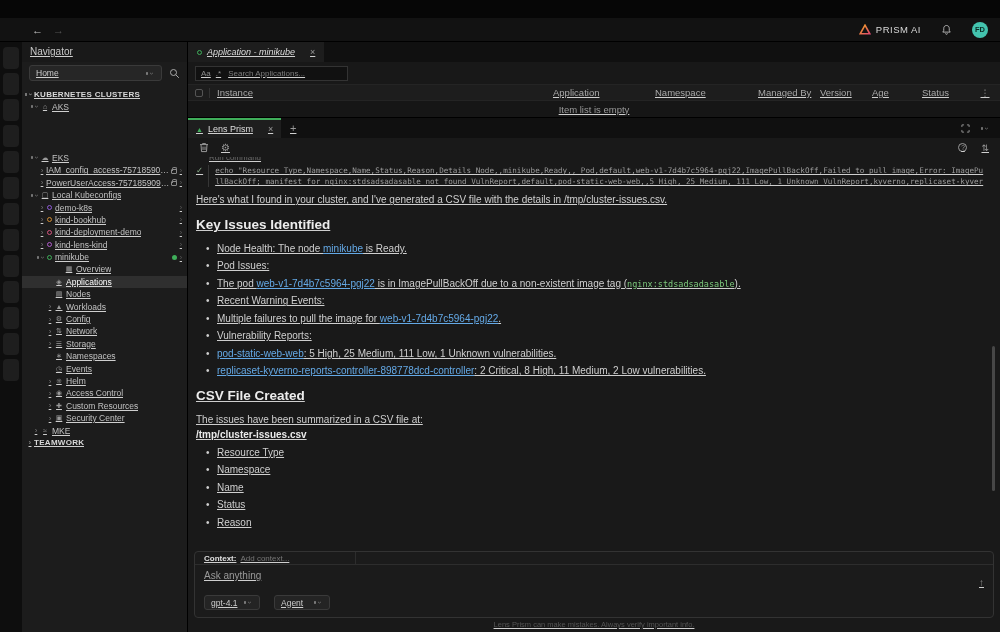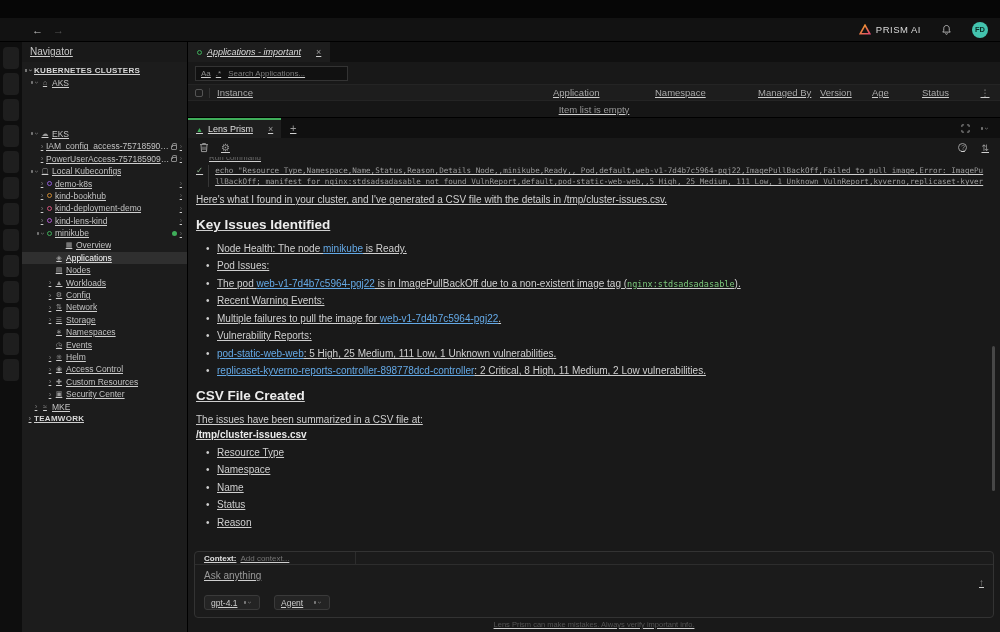--- a/index.html
+++ b/index.html
@@ -143,20 +143,30 @@
         <div class="dock-tile"></div>
         <div class="dock-tile"></div>
         <div class="dock-tile"></div>
         <div class="dock-tile"></div>
         <div class="dock-tile"></div>
         <div class="dock-tile"></div>
       </div>
 
     <div class="sidebar">
       <div class="side-title">Navigator</div>
+      <div class="scope-row">
+        <span class="scope-select">
+          <span>Home</span>
+          <span class="chev down">›</span>
+        </span>
+        <svg width="11" height="11" viewBox="0 0 11 11">
+            <circle cx="4.5" cy="4.5" r="3" stroke="#aaa" fill="none"></circle>
+            <path d="M6.8 6.8l3 3" stroke="#aaa"></path>
+          </svg>
+      </div>
       <div class="tree" id="tree">
           <div class="trow header" style="padding-left: 4px;">
             <span class="chev down">›</span>
             <span class="tlabel">KUBERNETES CLUSTERS</span>
             <span class="tspacer"></span>
           </div>
           <div class="trow" style="padding-left: 10px;">
             <span class="chev down">›</span>
             <span class="ticon">⌂</span>
             <span class="tlabel">AKS</span>
@@ -314,21 +324,21 @@
             <span class="tspacer"></span>
           </div>
         </div>
     </div>
 
     <div class="main">
 
       <div class="tabbar">
         <div class="tab">
           <span class="tab-dot"></span>
-          <span class="tab-label">Applications - important</span>
+          <span class="tab-label">Application - minikube</span>
           <span class="tab-close">×</span>
         </div>
       </div>
       <div class="searchrow">
         <div class="searchbox">
           <span>Aa</span>
           <span>.*</span>
           <input placeholder="Search Applications..." style="">
         </div>
       </div>

